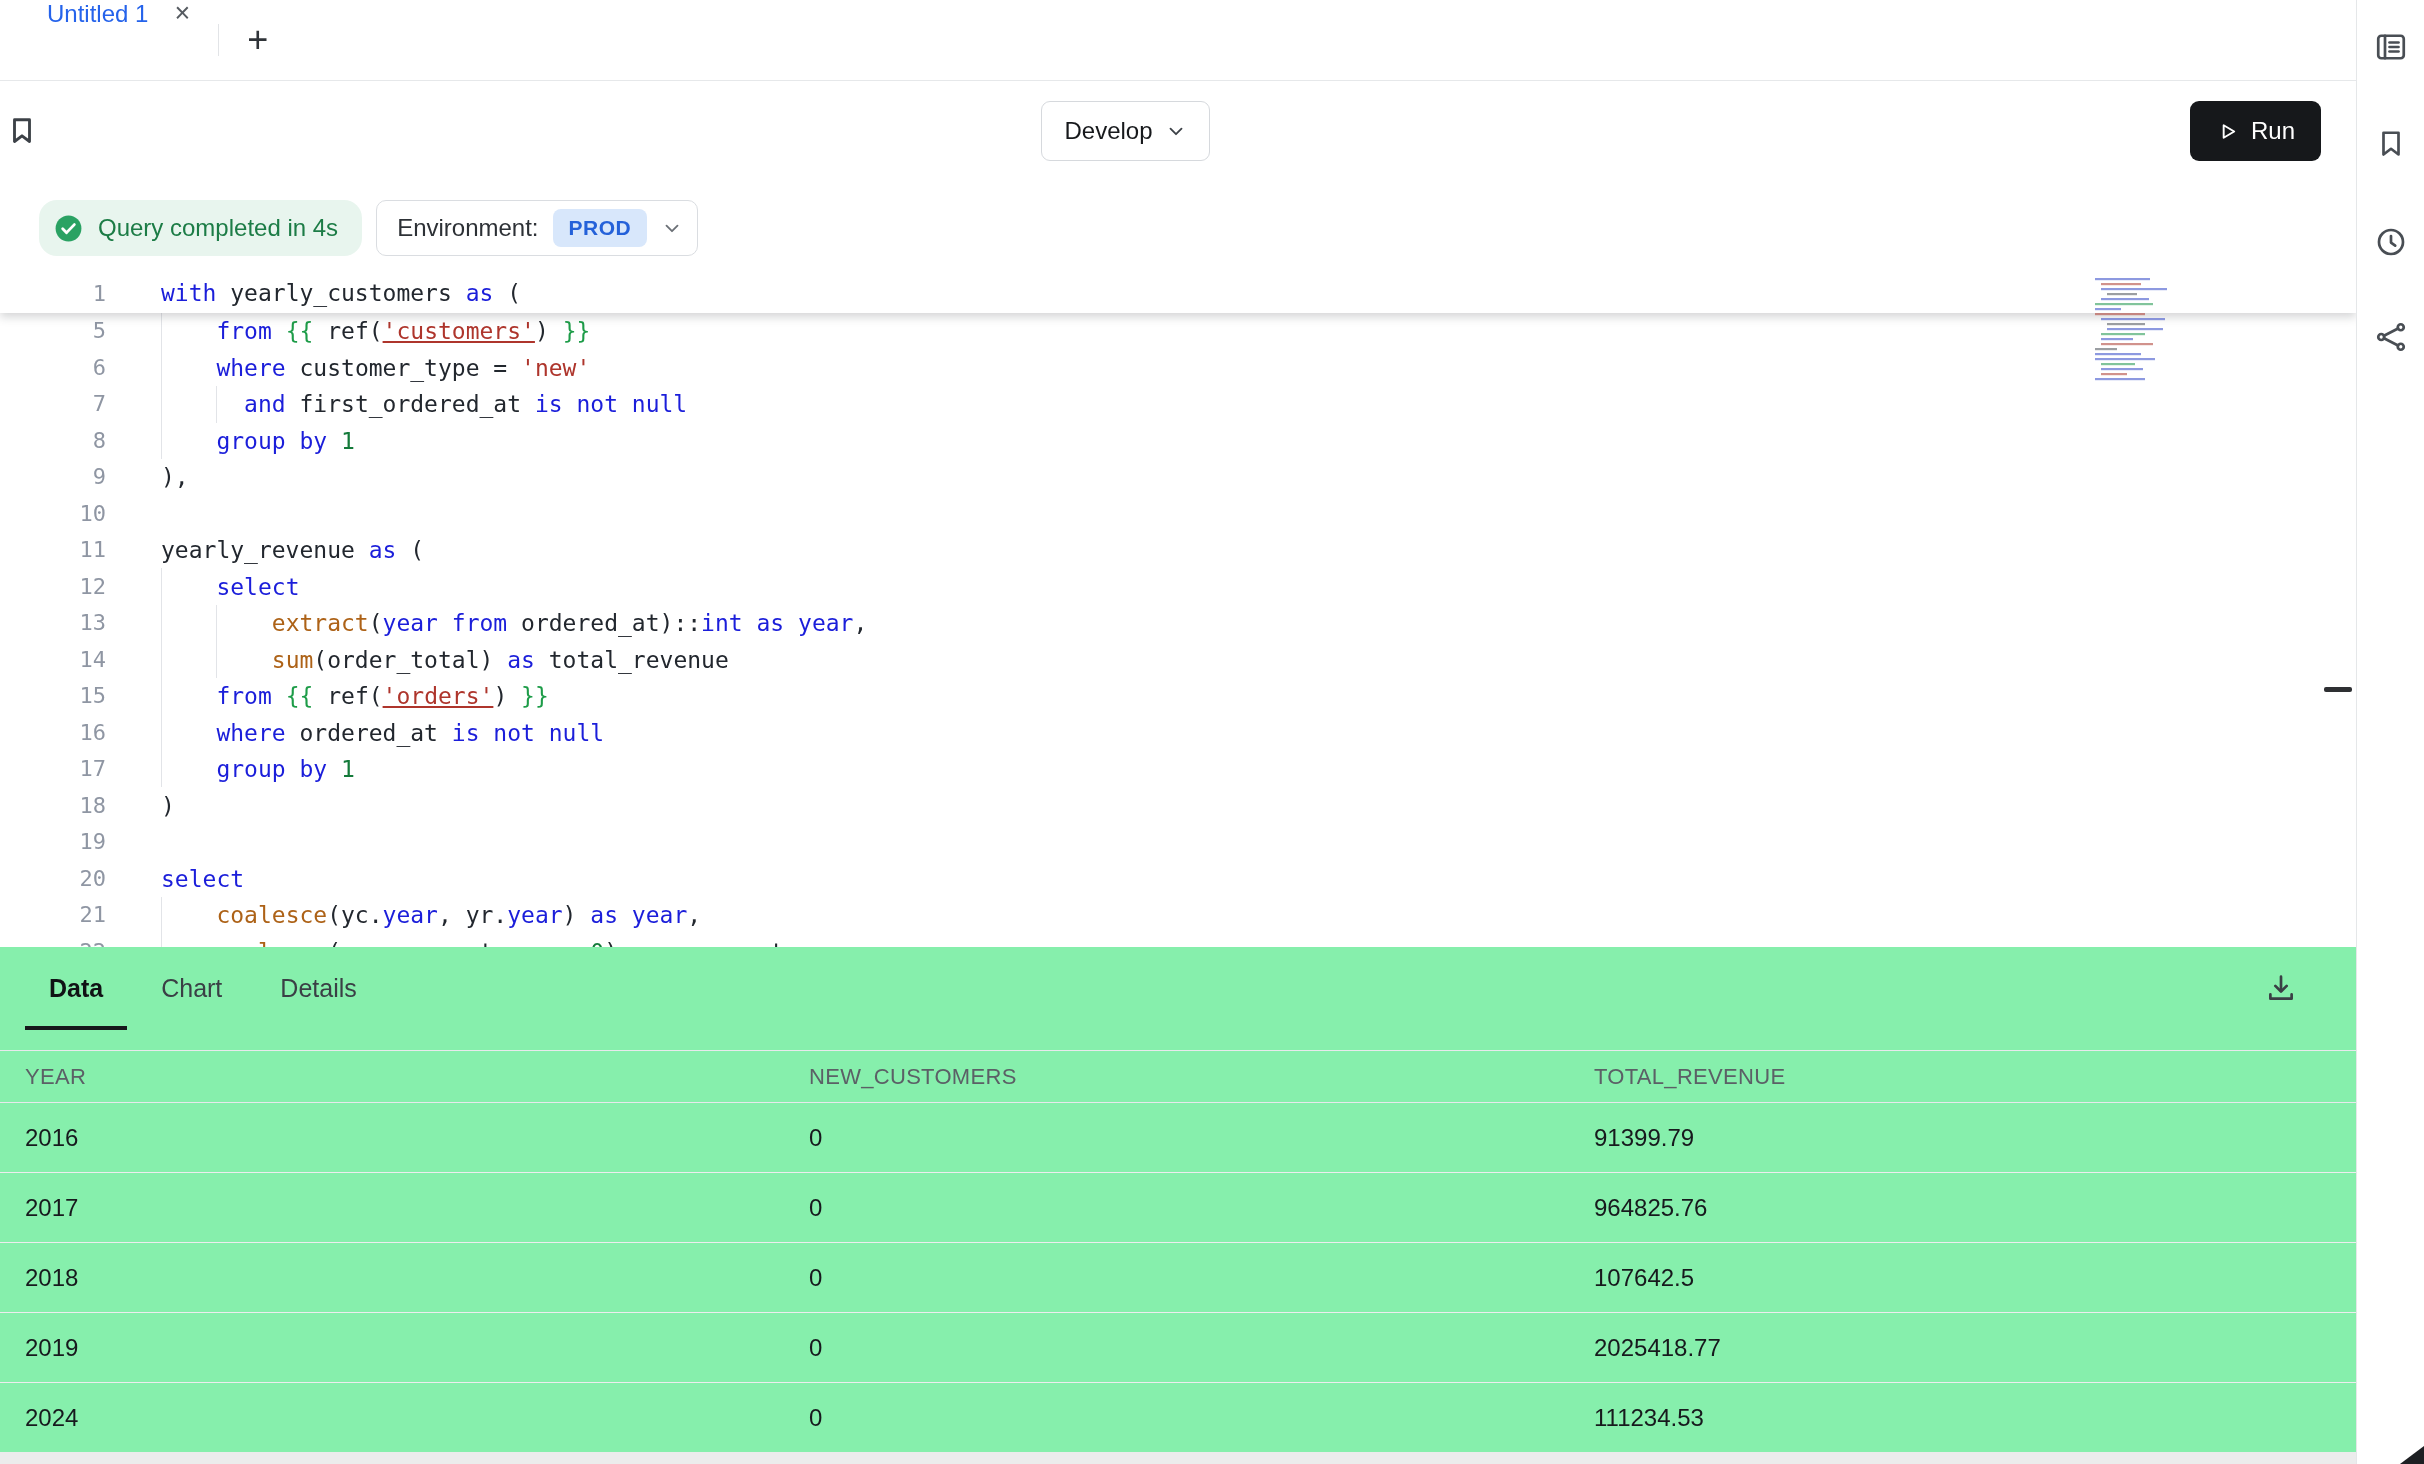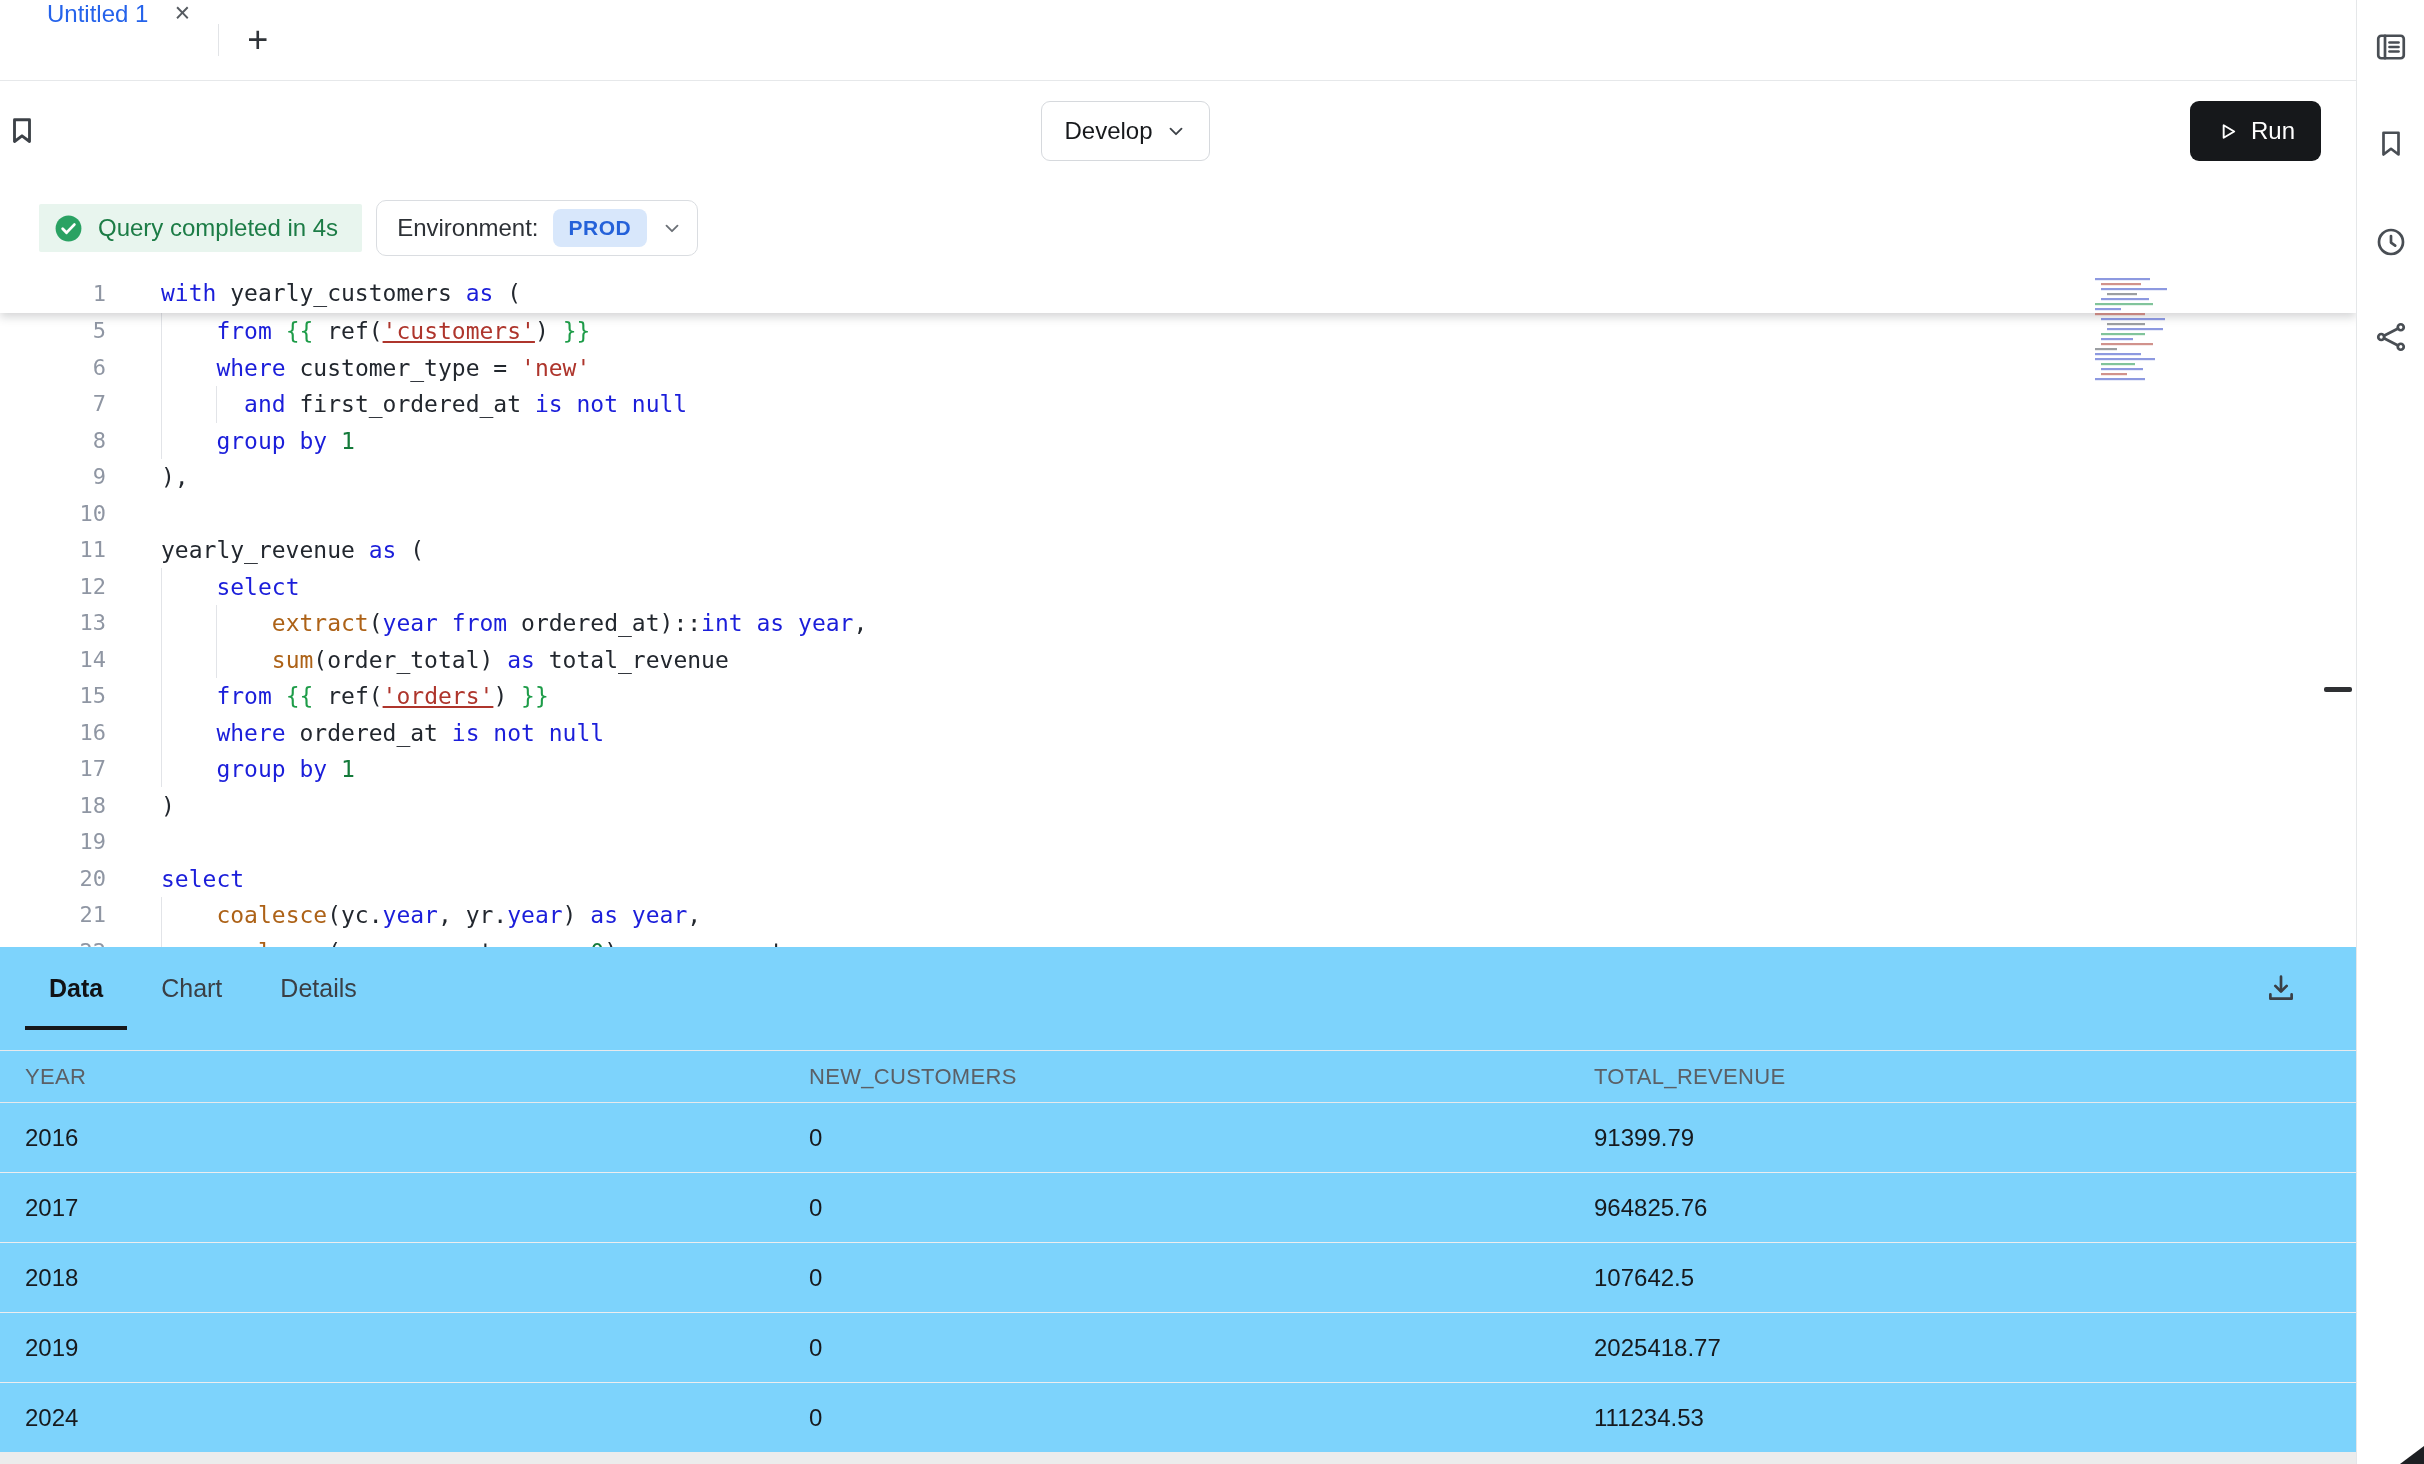--- a/index.html
+++ b/index.html
@@ -20,39 +20,39 @@
   .tab-close{font-size:27px;color:#565b61;line-height:1;}
   .tab-sep{width:1px;height:32px;background:#e2e4e7;align-self:center;}
   .newtab{margin-left:28px;font-size:36px;color:#2f3338;align-self:center;line-height:1;font-weight:300;}
   
   .toolbar{position:absolute;left:0;top:81px;width:2356px;height:100px;display:flex;align-items:center;justify-content:space-between;padding-right:35px;box-sizing:border-box;}
   .icon-btn{width:44px;height:44px;border:none;background:none;padding:0;display:flex;align-items:center;justify-content:center;margin-right:45px;}
   .btn-develop{height:60px;display:flex;align-items:center;gap:12px;padding:0 22px;background:#fff;border:1px solid #d6d9dd;border-radius:9px;font-family:inherit;font-size:24px;color:#17191c;font-weight:500;margin-right:28px;}
   .btn-run{height:60px;display:flex;align-items:center;gap:12px;padding:0 26px;background:var(--c-run);border:none;border-radius:9px;font-family:inherit;font-size:24px;color:#fff;font-weight:500;}
   
   .statusrow{position:absolute;left:0;top:181px;width:2356px;height:94px;display:flex;align-items:center;padding-left:39px;gap:14px;box-sizing:border-box;}
-  .status-pill{height:48px;display:flex;align-items:center;gap:14px;padding:0 24px 0 14px;border-radius:2px;background:var(--c-green-bg);color:var(--c-green);font-size:24px;font-weight:500;}
+  .status-pill{height:56px;display:flex;align-items:center;gap:14px;padding:0 24px 0 14px;border-radius:18px;background:var(--c-green-bg);color:var(--c-green);font-size:24px;font-weight:500;}
   .env-box{height:56px;display:flex;align-items:center;gap:14px;padding:0 14px 0 20px;border:1px solid #dadde1;border-radius:10px;background:#fff;box-sizing:border-box;}
   .env-label{font-size:24px;color:#2d3136;}
   .prod-pill{height:38px;display:flex;align-items:center;padding:0 16px;border-radius:8px;background:var(--c-prod-bg);color:var(--c-prod);font-size:21px;font-weight:700;letter-spacing:.5px;}
   
   .editor{position:absolute;left:0;top:275px;width:2356px;height:672px;overflow:hidden;background:#fff;}
   .lines{position:absolute;left:0;top:38px;right:0;}
   .code-line,.sticky{display:flex;height:36.5px;line-height:36.5px;font-family:"DejaVu Sans Mono",monospace;font-size:23px;}
   .sticky{position:absolute;left:0;top:0;width:100%;height:38px;background:#fff;box-shadow:0 4px 9px rgba(60,64,70,.22);z-index:3;line-height:37px;}
   .ln{flex:none;width:106px;text-align:right;color:#8f96a3;font-size:22px;}
   .lc{padding-left:55px;white-space:pre;color:#22272e;}
   .tk-kw{color:var(--c-kw);} .tk-fn{color:var(--c-fn);} .tk-str{color:var(--c-str);}
   .tk-link{color:var(--c-str);text-decoration:underline;} .tk-num{color:var(--c-num);}
   .tk-jinja{color:var(--c-jinja);} .tk-pl{color:#22272e;}
   .guide{position:absolute;width:1px;background:#e2e4e8;z-index:1;}
   .minimap{position:absolute;left:2089px;top:2px;z-index:4;}
   .ruler-marker{position:absolute;right:4px;top:412px;width:28px;height:5px;background:#2e3033;border-radius:2px;z-index:4;}
   
-  .panel{position:absolute;left:0;top:947px;width:2356px;height:517px;overflow:hidden;background:#7dd3fc;}
+  .panel{position:absolute;left:0;top:947px;width:2356px;height:517px;overflow:hidden;background:#86efac;}
   .ptabs{height:83px;display:flex;align-items:stretch;padding-left:25px;position:relative;}
   .ptab{display:flex;align-items:center;padding:0 24px;margin-right:10px;font-size:25px;color:#3a3f45;position:relative;}
   .ptab.active{font-weight:700;color:#101215;}
   .ptab.active::after{content:"";position:absolute;left:0;right:0;bottom:0;height:4px;background:#16181b;}
   .dl{position:absolute;right:52px;top:18px;width:46px;height:46px;border:none;background:none;padding:0;display:flex;align-items:center;justify-content:center;}
   .thead{margin-top:20px;display:grid;grid-template-columns:784px 785px 1fr;align-items:center;height:53px;border-top:1px solid #e7e9ec;border-bottom:1px solid #e7e9ec;padding-left:25px;box-sizing:border-box;color:#5b6066;font-size:22px;letter-spacing:.3px;}
   .trow{display:grid;grid-template-columns:784px 785px 1fr;align-items:center;height:70px;border-bottom:1px solid #ededef;padding-left:25px;box-sizing:border-box;font-size:24px;color:#17191d;}
   .hscroll{position:absolute;left:0;bottom:0;width:2356px;height:12px;background:#ececec;}
   
   .side-btn{position:absolute;left:12px;width:44px;height:44px;border:none;background:none;padding:0;display:flex;align-items:center;justify-content:center;}

